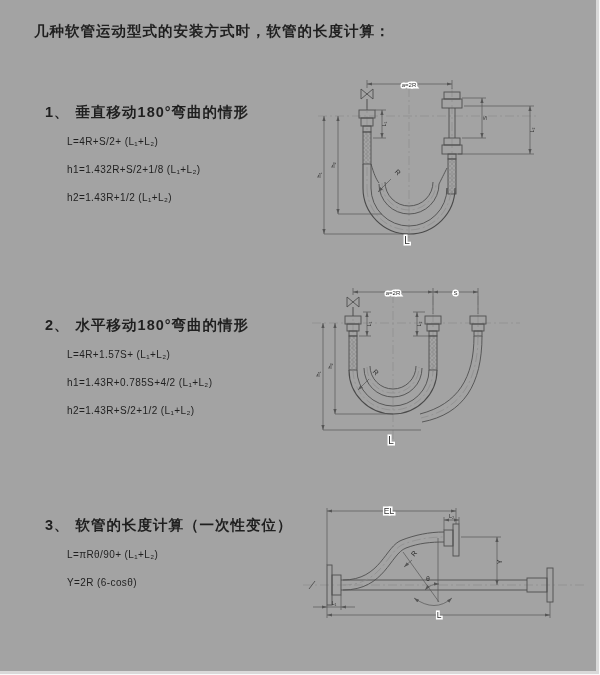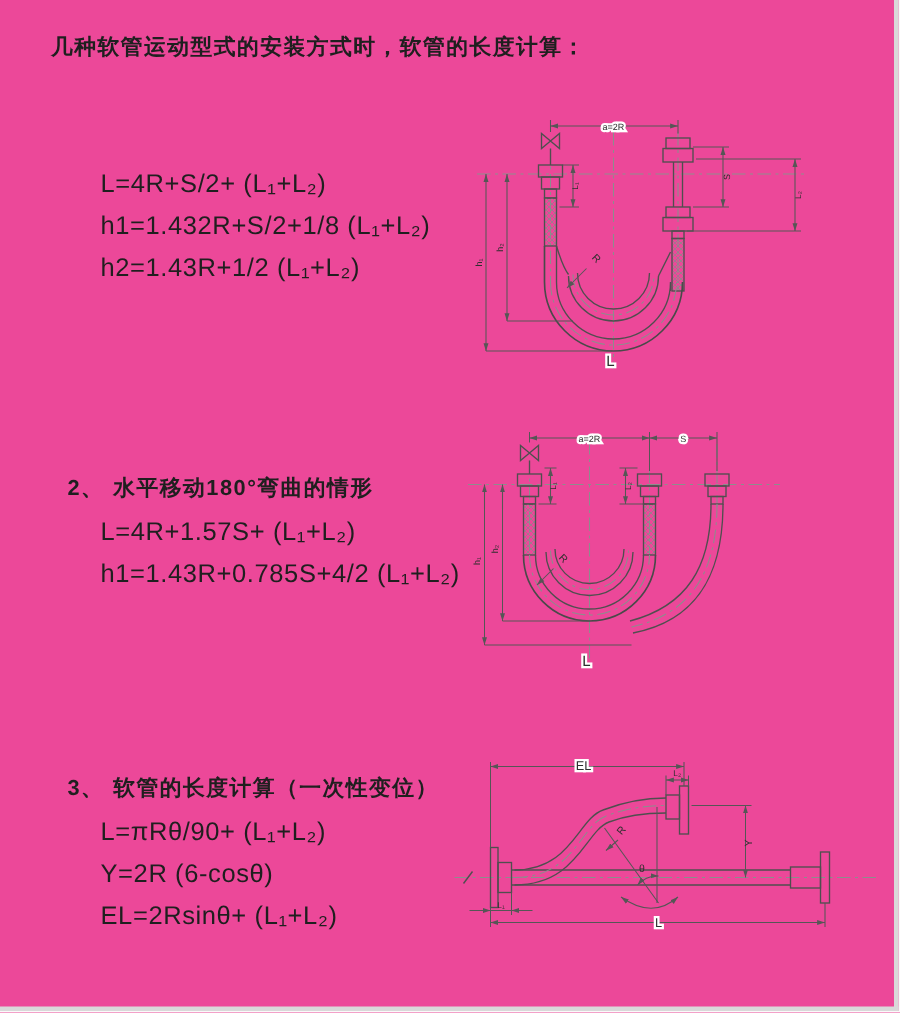--- a/index.html
+++ b/index.html
@@ -1,27 +1,27 @@
 <!DOCTYPE html>
 <html><head>
 <meta charset="utf-8">
 <style>
   html,body{margin:0;padding:0;}
   body{width:600px;height:675px;background:#fafafa;font-family:"Liberation Sans","DejaVu Sans",sans-serif;}
-  .page{position:absolute;left:0;top:0;width:596px;height:671px;background:#ec4899;
+  .page{position:absolute;left:0;top:0;width:596px;height:671px;background:#a3a3a3;
         border-right:3px solid #d9d9d9;border-bottom:3px solid #d9d9d9;overflow:hidden;color:#1f1f1f;}
   .title{position:absolute;left:34px;top:22px;font-size:14.5px;font-weight:bold;letter-spacing:1px;white-space:nowrap;}
   .section{position:absolute;left:45px;white-space:nowrap;}
   #sec1{top:103px}
   #sec2{top:316px}
   #sec3{top:516px}
   .sec-heading{font-size:14.5px;font-weight:bold;letter-spacing:1px;margin:0;}
   .sec-heading .num{margin-right:6px;}
   .formulas{margin:6px 0 0 22px;}
-  .formula{font-size:17px;line-height:28px;letter-spacing:0.4px;}
+  .formula{font-size:10px;line-height:28px;letter-spacing:0.4px;}
   .diagram{position:absolute;}
   #dia1{left:312px;top:76px;width:232px;height:178px;}
   #dia2{left:310px;top:282px;width:215px;height:172px;}
   #dia3{left:301px;top:502px;width:287px;height:130px;}
   svg{display:block;}
   .ln{stroke:#4f4f4f;stroke-width:0.9;fill:none;}
   .thick{stroke:#4a4a4a;stroke-width:1.1;fill:none;}
   .cl{stroke:#8d8d8d;stroke-width:0.7;fill:none;stroke-dasharray:9 3 2 3;}
   .dim{stroke:#565656;stroke-width:0.7;fill:none;}
   svg text{fill:#2e2e2e;font-family:"Liberation Sans","DejaVu Sans",sans-serif;}
@@ -33,41 +33,42 @@
   .knock{stroke:#ffffff;stroke-width:3px;paint-order:stroke;}
 </style>
 </head>
 <body>
 
 <div class="page">
 
   <div class="title">几种软管运动型式的安装方式时，软管的长度计算：</div>
 
   <div class="section" id="sec1">
+    <p class="sec-heading"><span class="num">1、</span><span>垂直移动180°弯曲的情形</span></p>
     <div class="formulas">
       <div class="formula">L=4R+S/2+ (L₁+L₂)</div>
       <div class="formula">h1=1.432R+S/2+1/8 (L₁+L₂)</div>
       <div class="formula">h2=1.43R+1/2 (L₁+L₂)</div>
     </div>
   </div>
 
   <div class="section" id="sec2">
     <p class="sec-heading"><span class="num">2、</span><span>水平移动180°弯曲的情形</span></p>
     <div class="formulas">
       <div class="formula">L=4R+1.57S+ (L₁+L₂)</div>
       <div class="formula">h1=1.43R+0.785S+4/2 (L₁+L₂)</div>
+      <div class="formula">h2=1.43R+S/2+1/2 (L₁+L₂)</div>
     </div>
   </div>
 
   <div class="section" id="sec3">
     <p class="sec-heading"><span class="num">3、</span><span>软管的长度计算（一次性变位）</span></p>
     <div class="formulas">
       <div class="formula">L=πRθ/90+ (L₁+L₂)</div>
       <div class="formula">Y=2R (6-cosθ)</div>
-      <div class="formula">EL=2Rsinθ+ (L₁+L₂)</div>
     </div>
   </div>
 
   <div class="diagram" id="dia1">
     <svg width="232" height="178" viewBox="0 0 232 178">
       <defs>
         <marker id="a1" markerWidth="9" markerHeight="7" refX="7.5" refY="3" orient="auto-start-reverse">
           <path d="M0,0.6 L7.5,3 L0,5.4 Z" fill="#565656"></path>
         </marker>
         <pattern id="hz1" width="4" height="4" patternUnits="userSpaceOnUse">

